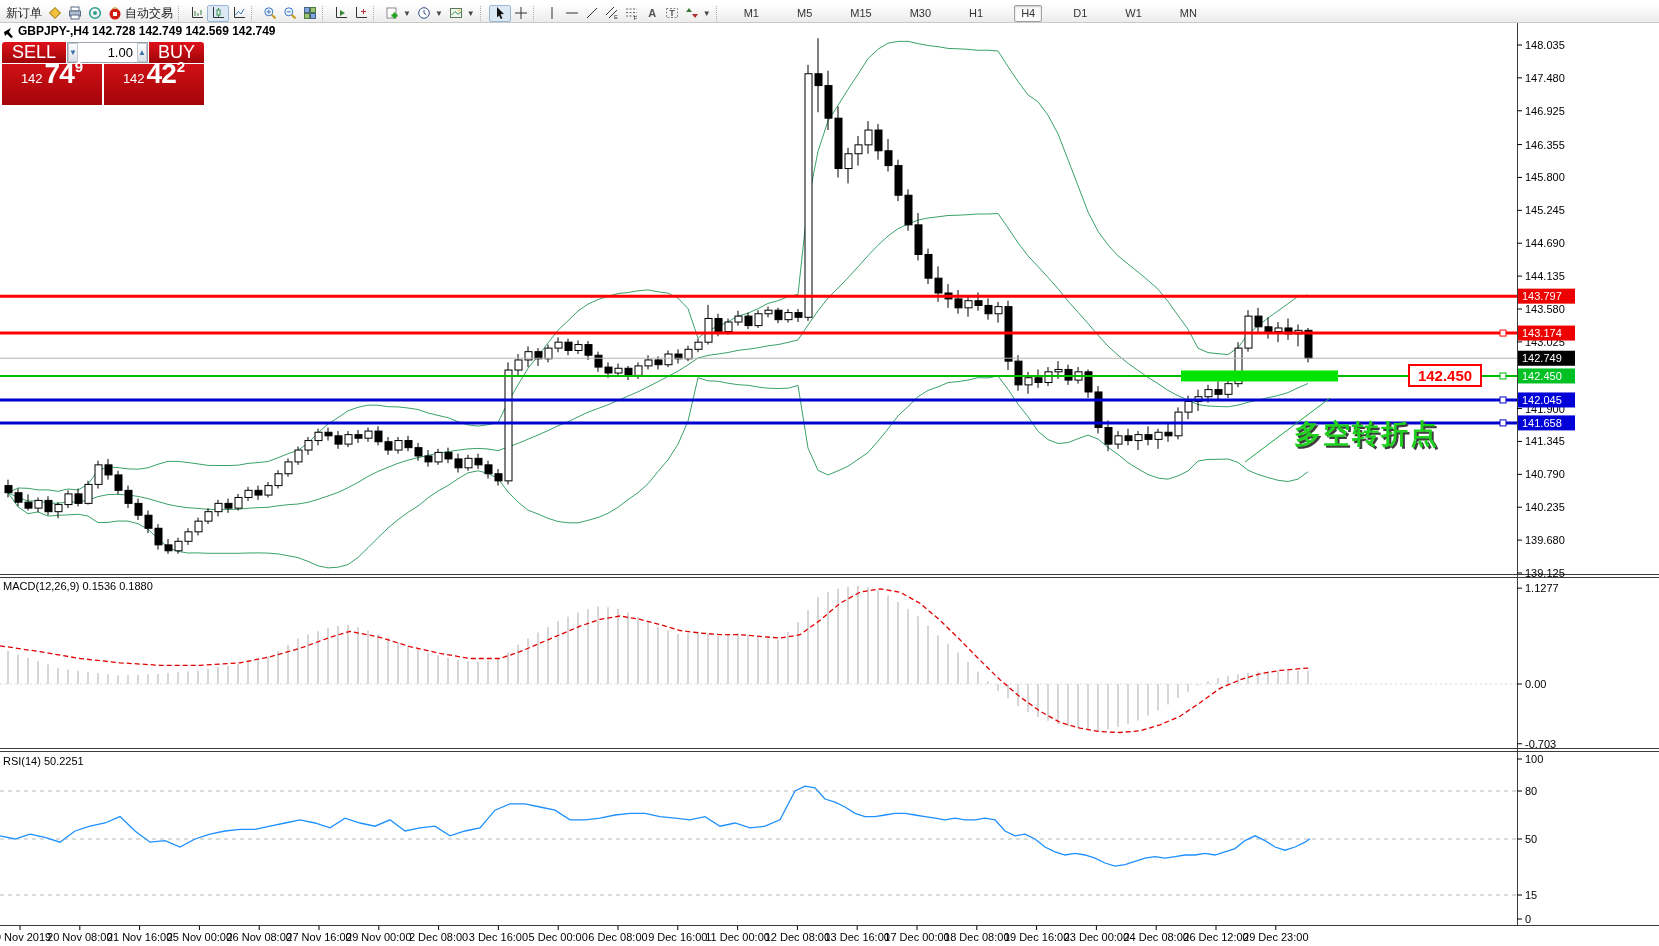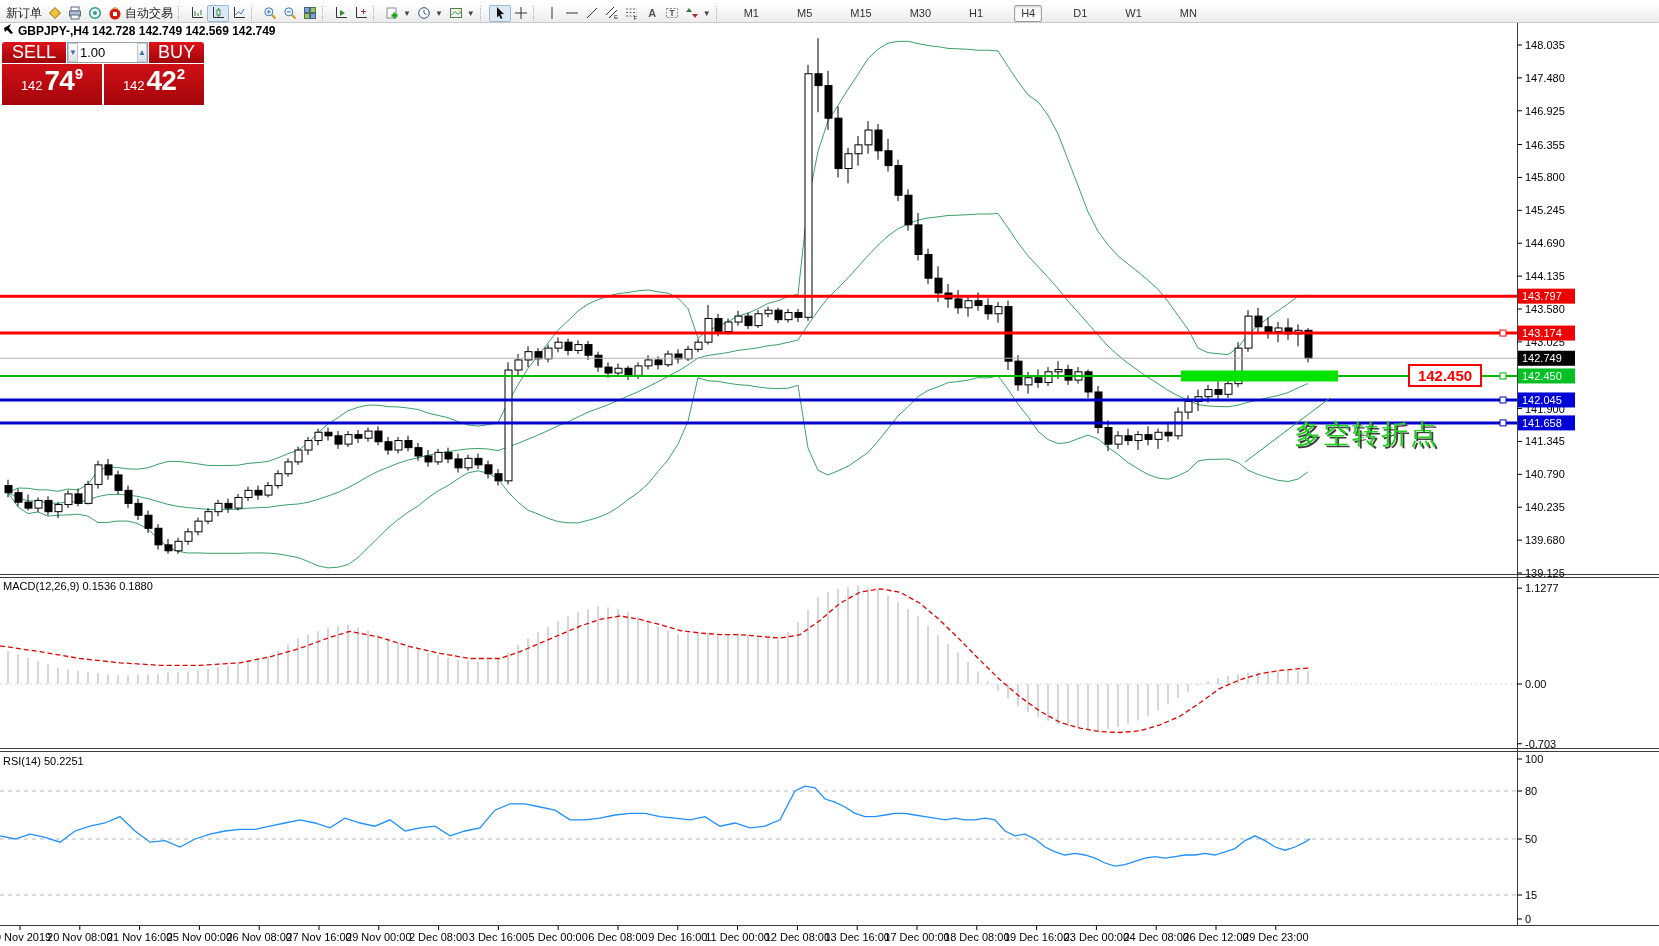--- a/index.html
+++ b/index.html
@@ -14,43 +14,43 @@
   .tsep{width:6px;height:15px;margin:0 2px;border-left:1px dotted #adadad}
   .caret{font-size:8px;color:#444;margin-left:1px}
   .ic{width:14px;height:14px;display:block}
   .tfwrap{display:inline-flex;align-items:center}
   .tfbtn{padding:0 6px;height:15px;line-height:15px;color:#333;font-size:11px;border:1px solid transparent;
          border-radius:2px;margin:0 12px}
   .tfbtn.active{background:#fbfbfb;border:1px solid #9f9f9f;box-shadow:inset 0 1px 2px rgba(0,0,0,.18)}
   
   #chart{position:absolute;left:0;top:0;z-index:10}
   .chart-title{position:absolute;left:4px;top:24px;z-index:20;font-size:12px;font-weight:700;color:#000;
-               display:flex;align-items:flex-start;gap:4px}
+               display:flex;align-items:flex-end;gap:4px}
   .macd-label{position:absolute;left:3px;top:580px;font-size:11px;color:#000;z-index:20}
   .rsi-label{position:absolute;left:3px;top:755px;font-size:11px;color:#000;z-index:20}
-  .turning-point{position:absolute;left:1294px;top:416px;font-size:27px;font-weight:400;color:#1fd11f;
+  .turning-point{position:absolute;left:1294px;top:416px;font-size:27px;font-weight:700;color:#1fd11f;
                  text-shadow:2px 2px 0 #3d3d3d;letter-spacing:2px;z-index:20}
   .price-box{position:absolute;left:1408px;top:364px;width:70px;height:19px;border:2px solid #ff0000;
              background:#fff;color:#ff0000;font-size:15px;font-weight:700;display:flex;align-items:center;
              justify-content:center;z-index:20}
   
   .trade{position:absolute;top:42px;left:2px;width:202px;z-index:30}
   .trow1{display:flex;height:21px;gap:1px}
   .btn-sell,.btn-buy{background:linear-gradient(#e0121b,#9d0408);color:#fff;font-size:18px;display:flex;
         align-items:center;justify-content:center}
   .btn-sell{flex:0 0 64px;border-radius:3px 0 0 0}
   .btn-buy{flex:0 0 55px;border-radius:0 3px 0 0}
   .vol{flex:1;display:flex;background:#fff;border:1px solid #98a2ae;box-sizing:border-box}
   .spin{width:14px;background:linear-gradient(#fdfdfd,#dde2e8);color:#3a6ea5;font-size:8px;display:flex;
         align-items:center;justify-content:center;border:1px solid #c2c8cf;box-sizing:border-box}
-  .vol input{width:100%;border:none;font-size:13px;padding-right:4px;outline:none;
+  .vol input{width:100%;border:none;text-align:right;font-size:13px;padding-right:4px;outline:none;
         font-family:"Liberation Sans",sans-serif}
   .trow2{display:flex;gap:2px;margin-top:1px;height:41px}
   .quote{flex:1;background:linear-gradient(#d01016,#a3050a);color:#fff;display:flex;align-items:flex-end;
-        justify-content:center;padding-bottom:6px}
+        justify-content:center;padding-bottom:13px}
   .q-small{font-size:13px;margin:0 2px 6px 0}
   .q-big{font-size:28px;font-weight:700;line-height:36px;letter-spacing:-1px}
   .q-sup{font-size:15px;font-weight:700;margin:0 0 17px 1px}
 </style>
 </head>
 <body>
 
 <div class="toolbar">
   <span class="tbtn">
     <span>新订单</span>

